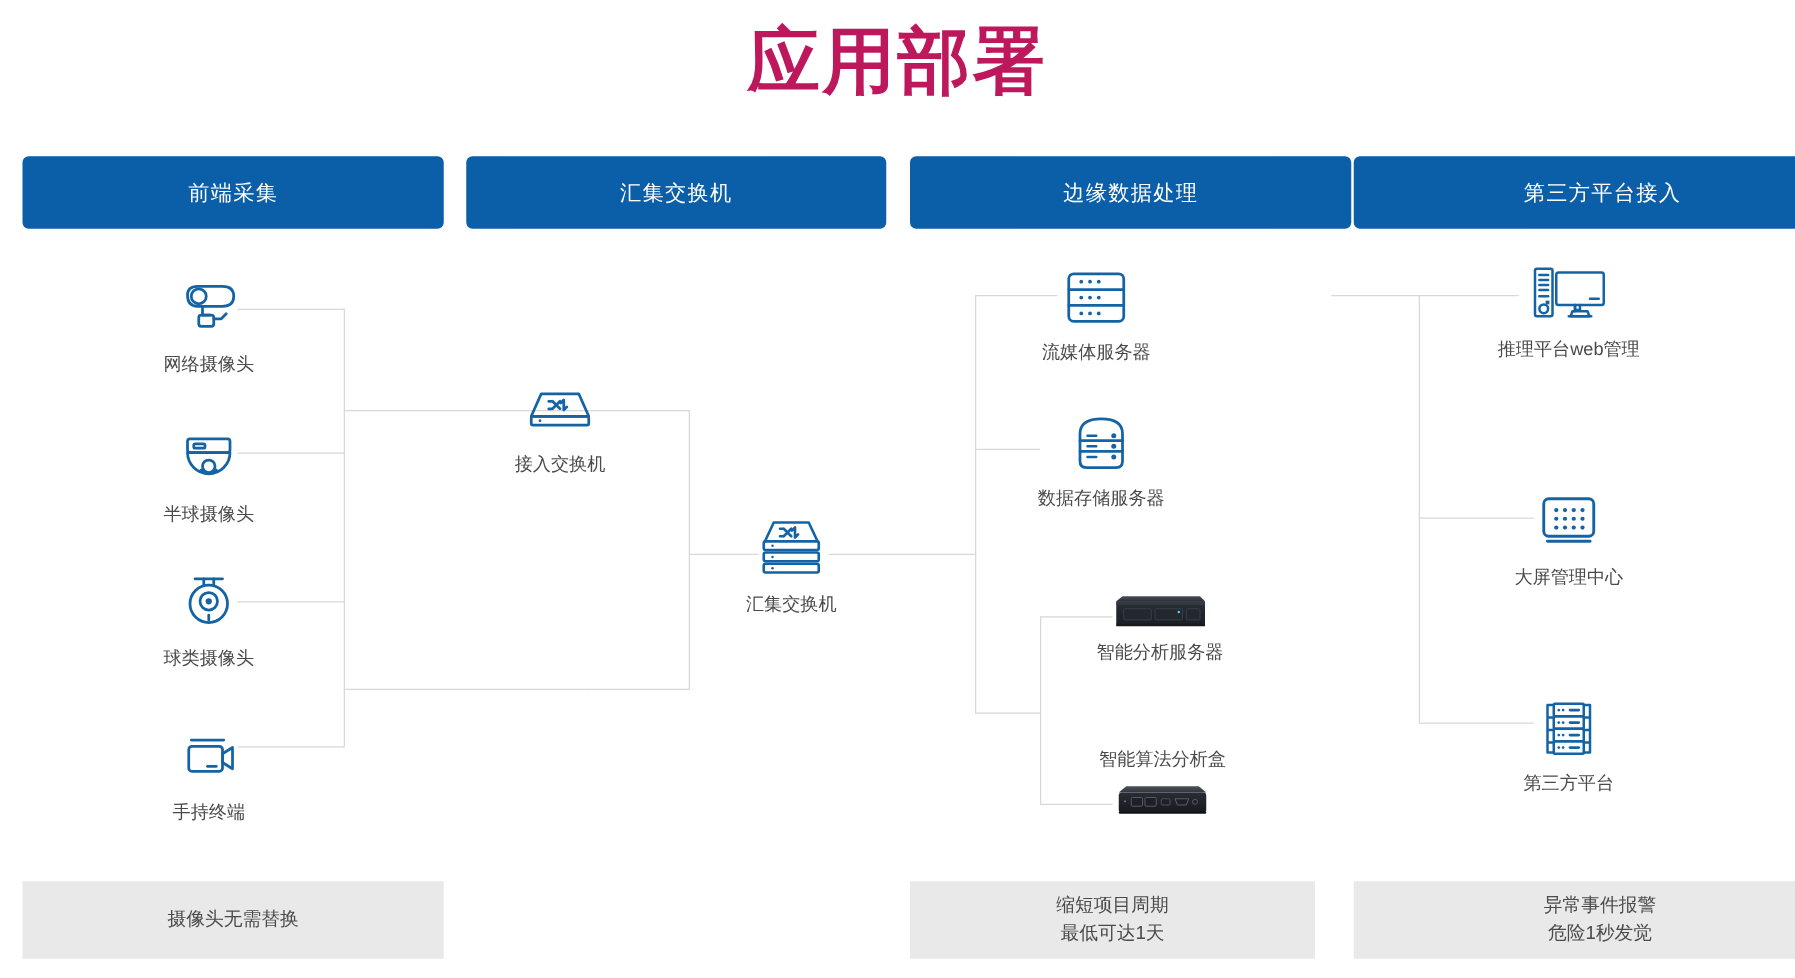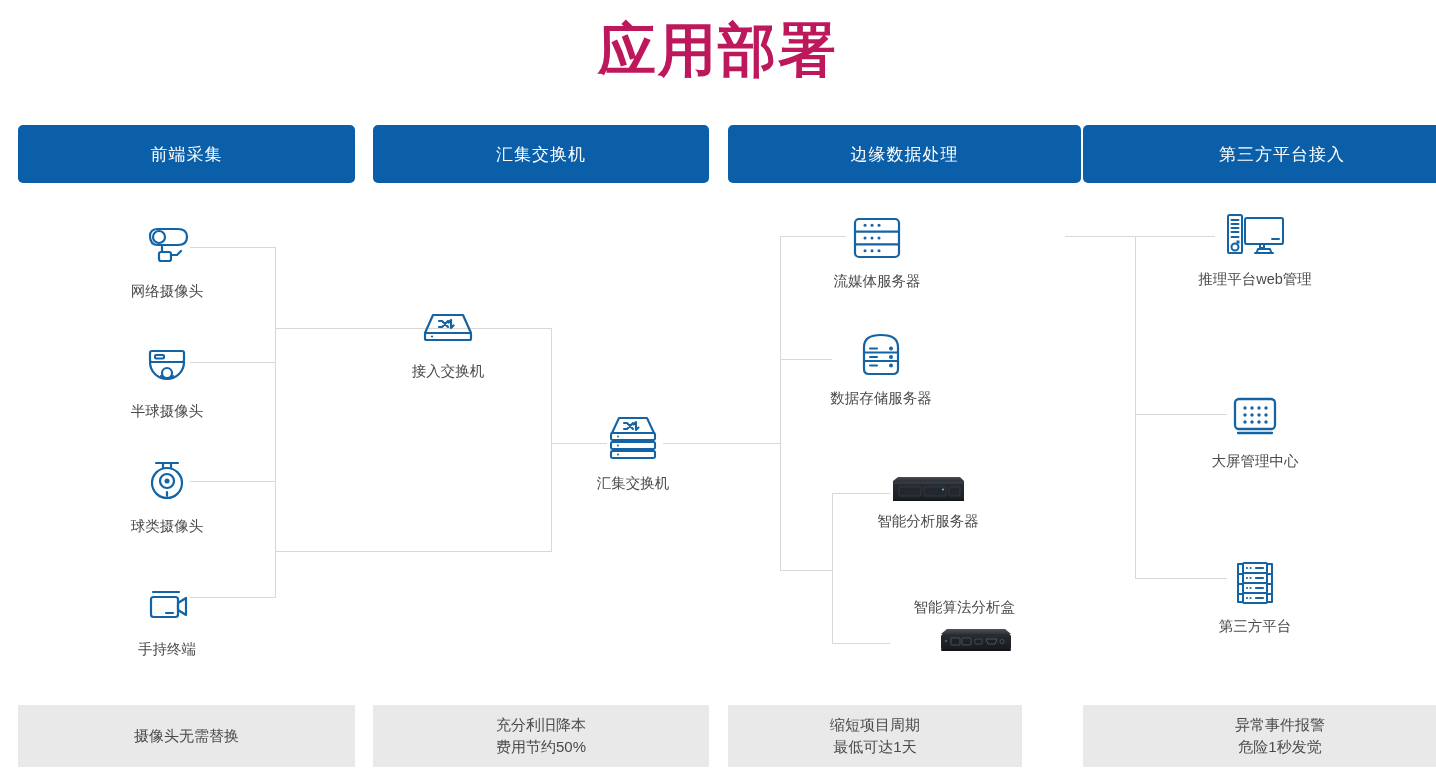--- a/index.html
+++ b/index.html
@@ -57,21 +57,21 @@
     font-size: 15px;
     display: flex;
     flex-direction: column;
     align-items: center;
     justify-content: center;
     line-height: 22px;
     text-align: center;
   }
   .col-footer.c0 { left: 18px;   width: 337px; }
   .col-footer.c1 { left: 373px;  width: 336px; }
-  .col-footer.c2 { left: 728px;  width: 294px; }
+  .col-footer.c2 { left: 728px;  width: 324px; }
   .col-footer.c3 { left: 1083px; width: 394px; }
 
   
   .line {
     position: absolute;
     background: #d8d8d8;
   }
   .line.h { height: 1px; }
   .line.v { width: 1px; }
 
@@ -87,21 +87,21 @@
     width: 56px; height: 56px;
     display: flex; align-items: center; justify-content: center;
   }
   .node .node-label {
     margin-top: 6px;
     font-size: 14.5px;
     color: #4a4a4a;
     white-space: nowrap;
     text-align: center;
   }
-  .node.label-top { flex-direction: column-reverse; align-items: flex-end; }
+  .node.label-top { flex-direction: column-reverse; }
   .node.label-top .node-label { margin-top: 0; margin-bottom: 6px; }
   .node .photo-box {
     width: 78px; height: 34px;
     display: flex; align-items: center; justify-content: center;
   }
 
   svg { display: block; overflow: visible; }
 
   
   .dev-rack, .dev-box { display:block; }
@@ -421,24 +421,20 @@
           </g>
         </g>
       </svg>
     </div>
     <div class="node-label">第三方平台</div>
   </div>
 
   <div class="col-footer c0">
     <span>摄像头无需替换</span>
   </div>
-  <div class="col-footer c1">
-    <span>充分利旧降本</span>
-    <span>费用节约50%</span>
-  </div>
   <div class="col-footer c2">
     <span>缩短项目周期</span>
     <span>最低可达1天</span>
   </div>
   <div class="col-footer c3">
     <span>异常事件报警</span>
     <span>危险1秒发觉</span>
   </div>
 
 </div>

